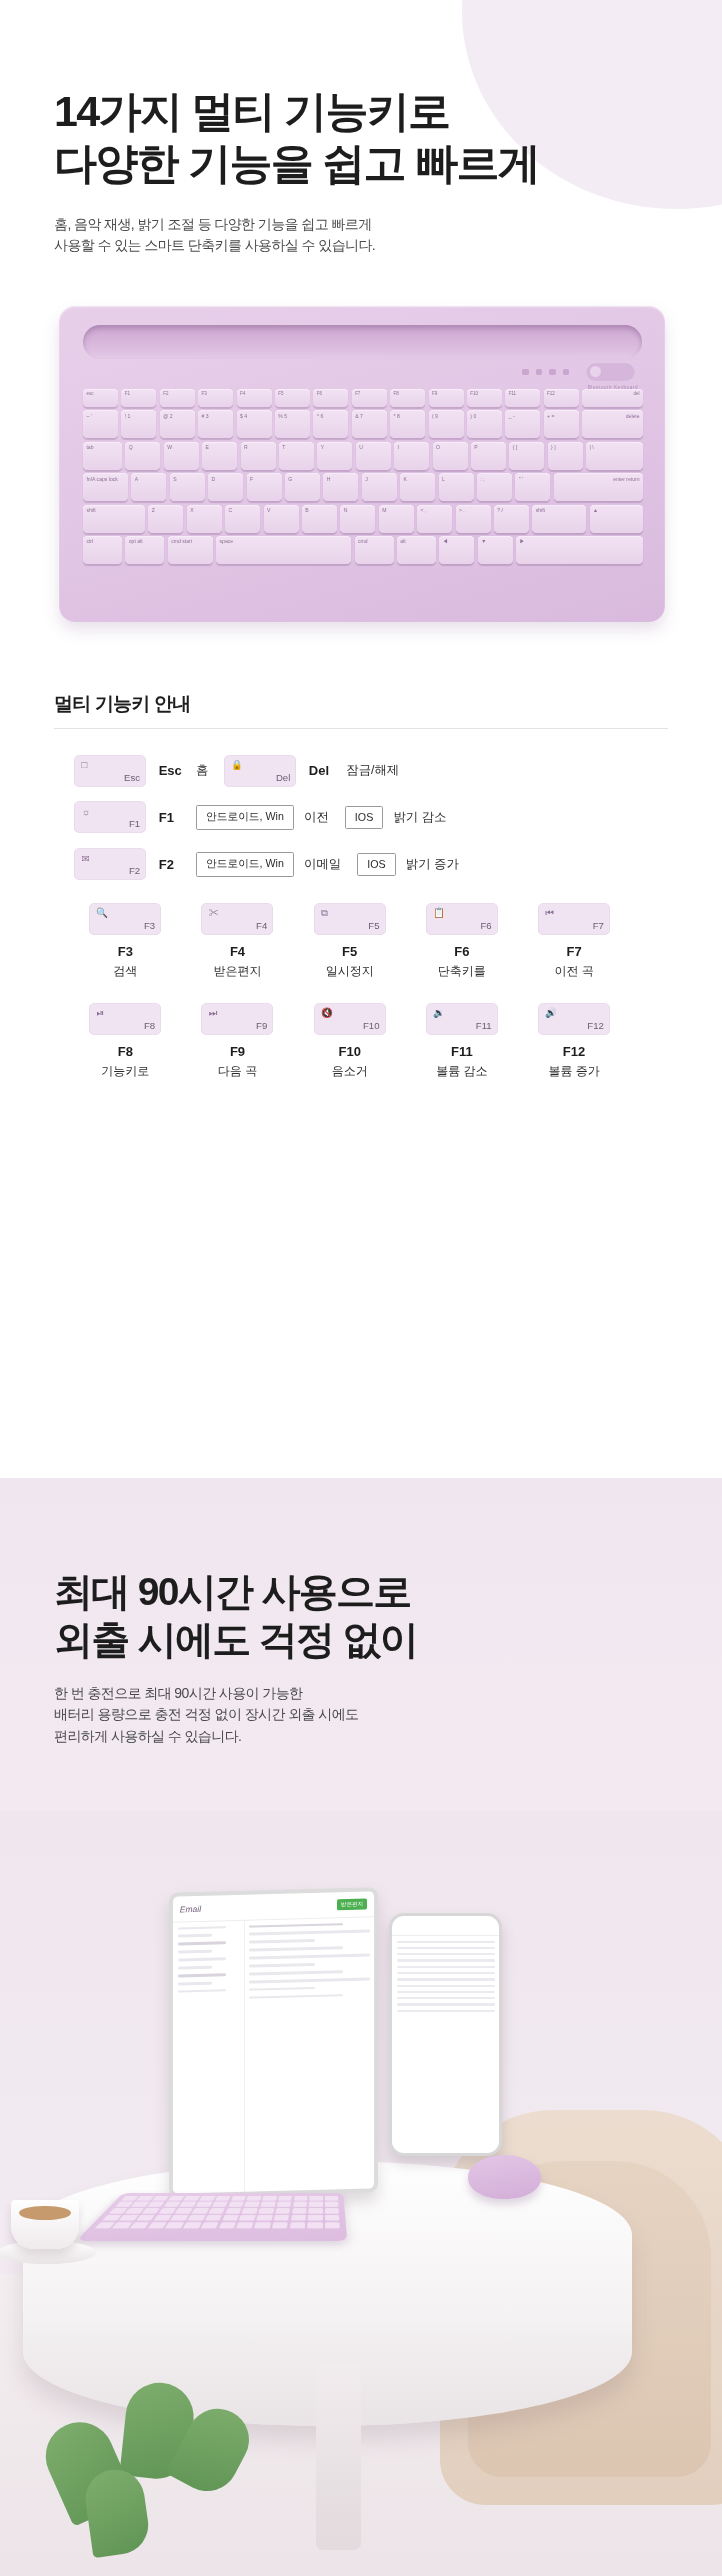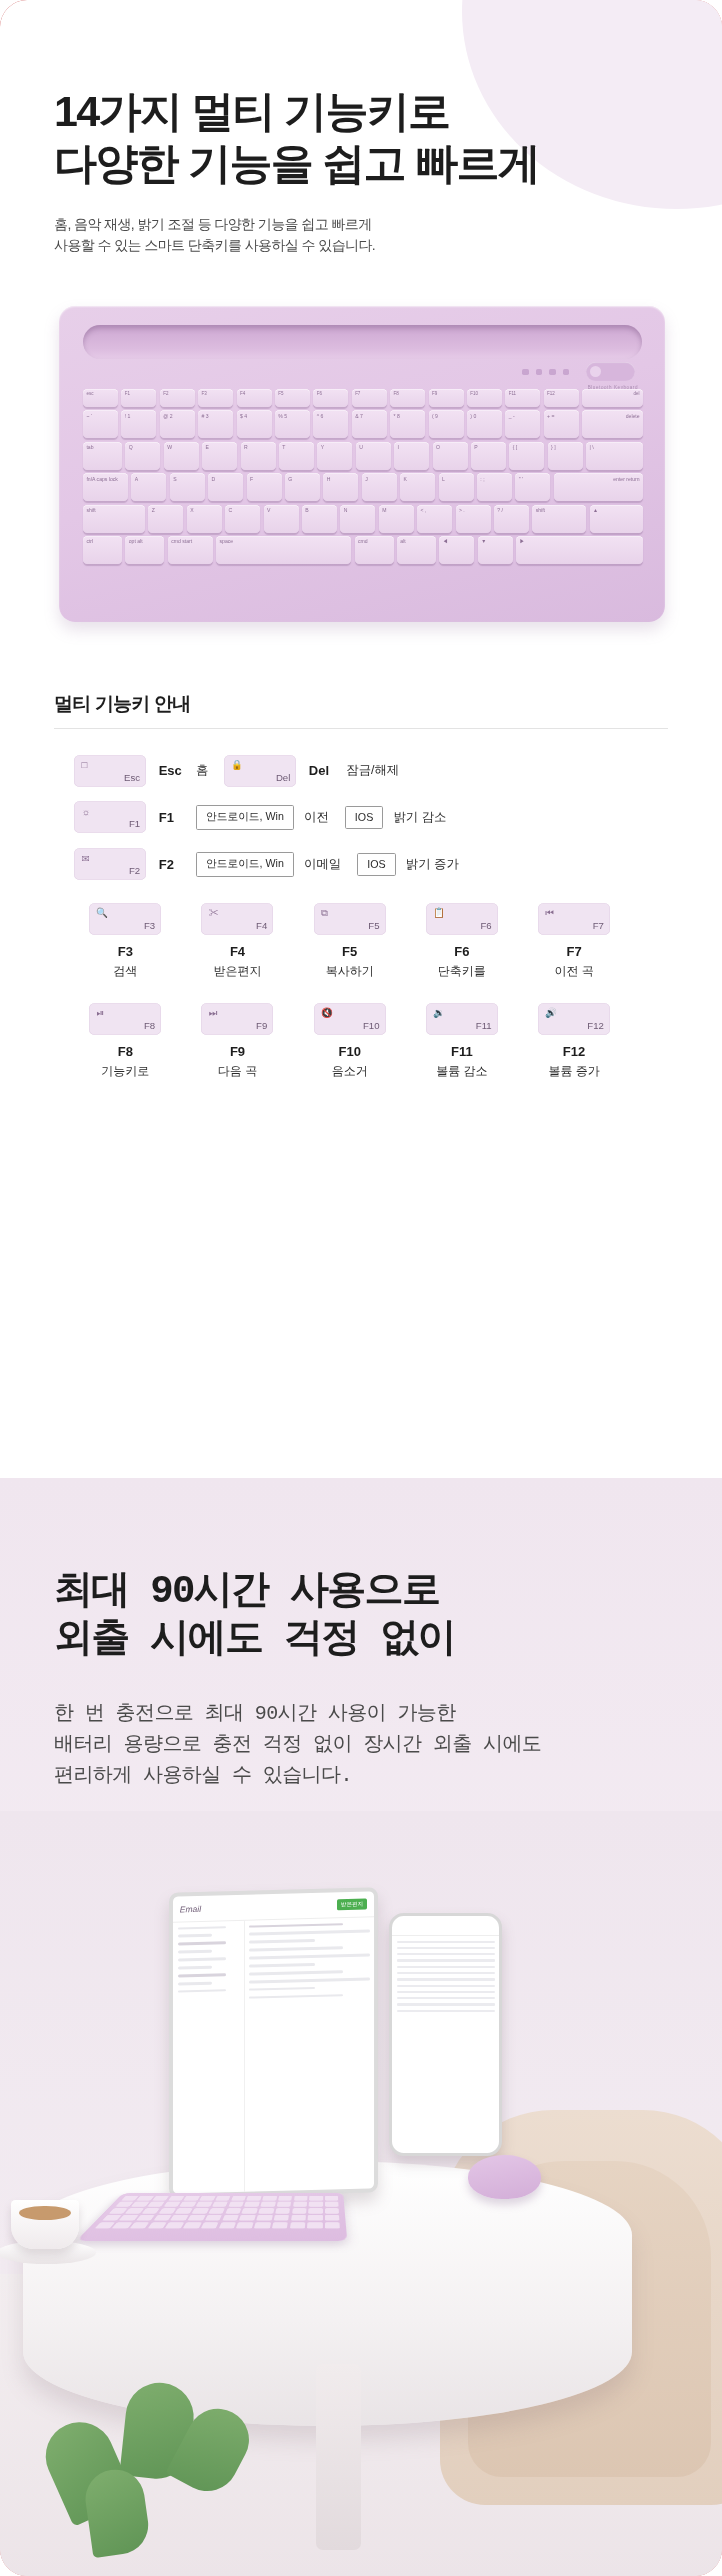--- a/index.html
+++ b/index.html
@@ -12,21 +12,20 @@
     font-family: "Liberation Sans", sans-serif;
     color: #2b2b2b;
     -webkit-font-smoothing: antialiased;
   }
   .page {
     position: relative;
     width: 722px;
     height: 2576px;
     overflow: hidden;
     background: #b91c1c;
-    border-radius: 27px;
   }
 
   
   .sec1 {
     position: relative;
     width: 722px;
     height: 1478px;
     background: #ffffff;
     overflow: hidden;
   }
@@ -274,33 +273,33 @@
   }
 
   
   .sec2 {
     position: relative;
     width: 722px;
     height: 1098px;
     background: linear-gradient(180deg, #f0e6ef 0%, #f3ebf2 40%, #f7f2f5 100%);
     overflow: hidden;
   }
-  .sec2-inner { position: relative; padding: 90px 68px 0 54px; font-family: Liberation Mono, monospace; }
+  .sec2-inner { position: relative; padding: 90px 68px 0 54px; }
   .h2 {
     font-size: 39px;
     line-height: 1.24;
     font-weight: 800;
     letter-spacing: -1.7px;
     color: #1d1d1d;
     margin: 0;
     white-space: pre-line;
   }
   .sub2 {
-    margin-top: 33px;
-    font-size: 20px;
+    margin-top: 18px;
+    font-size: 14px;
     line-height: 1.55;
     color: #4a4a4a;
     letter-spacing: -0.6px;
     white-space: pre-line;
   }
 
   
   .scene {
     position: absolute;
     left: 0;
@@ -661,21 +660,21 @@
           </div>
           <div class="fl">F4</div>
           <div class="fd">받은편지</div>
         </div>
         <div class="fcell">
           <div class="gkey">
             <span class="kicon">⧉</span>
             <span class="kname">F5</span>
           </div>
           <div class="fl">F5</div>
-          <div class="fd">복사하기</div>
+          <div class="fd">일시정지</div>
         </div>
         <div class="fcell">
           <div class="gkey">
             <span class="kicon">📋</span>
             <span class="kname">F6</span>
           </div>
           <div class="fl">F6</div>
           <div class="fd">단축키를</div>
         </div>
         <div class="fcell">

